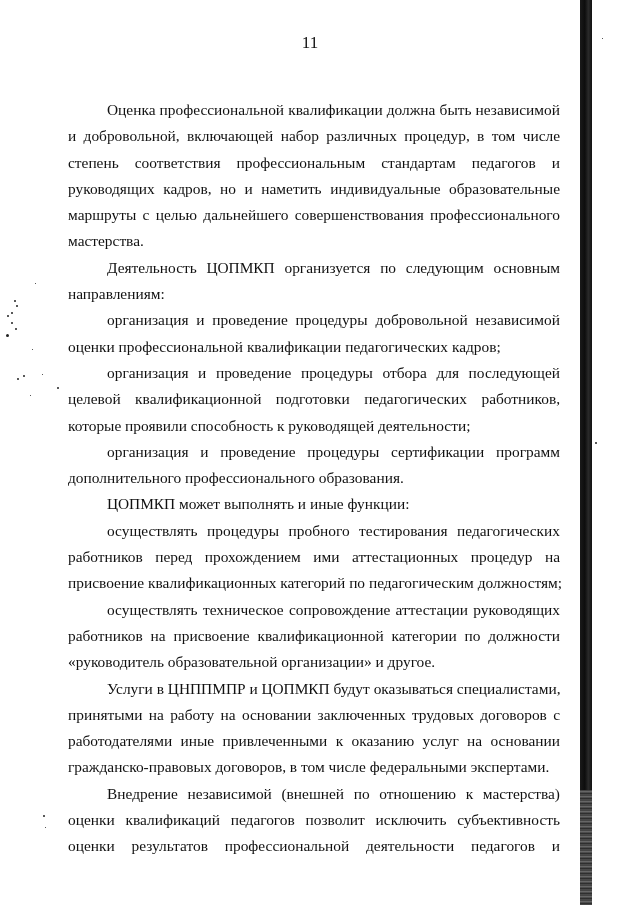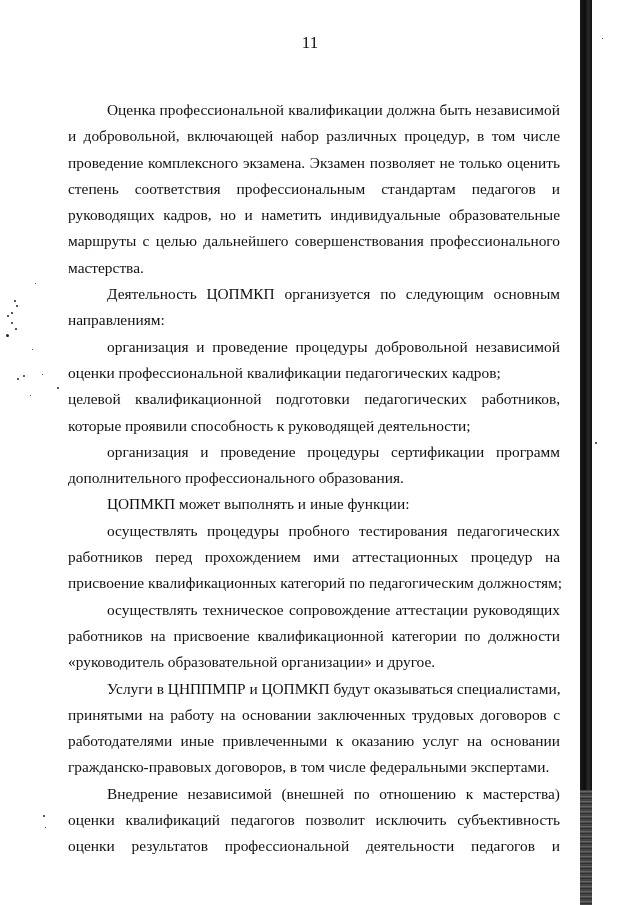--- a/index.html
+++ b/index.html
@@ -79,38 +79,38 @@
 <body>
 
 <div class="page">
   <div class="page-number">11</div>
 
   <div class="body-text">
 
     <div class="para-block">
       <span class="line indent">Оценка профессиональной квалификации должна быть независимой</span>
       <span class="line">и добровольной, включающей набор различных процедур, в том числе</span>
-      <span class="line">проведение комплексного экзамена. Экзамен позволяет не только оценить</span>
       <span class="line">степень соответствия профессиональным стандартам педагогов и</span>
       <span class="line">руководящих кадров, но и наметить индивидуальные образовательные</span>
       <span class="line">маршруты с целью дальнейшего совершенствования профессионального</span>
       <span class="line last">мастерства.</span>
     </div>
 
     <div class="para-block">
       <span class="line indent">Деятельность ЦОПМКП организуется по следующим основным</span>
       <span class="line last">направлениям:</span>
     </div>
 
     <div class="para-block">
       <span class="line indent">организация и проведение процедуры добровольной независимой</span>
       <span class="line last">оценки профессиональной квалификации педагогических кадров;</span>
     </div>
 
     <div class="para-block">
+      <span class="line indent">организация и проведение процедуры отбора для последующей</span>
       <span class="line">целевой квалификационной подготовки педагогических работников,</span>
       <span class="line last">которые проявили способность к руководящей деятельности;</span>
     </div>
 
     <div class="para-block">
       <span class="line indent">организация и проведение процедуры сертификации программ</span>
       <span class="line last">дополнительного профессионального образования.</span>
     </div>
 
     <div class="para-block">

